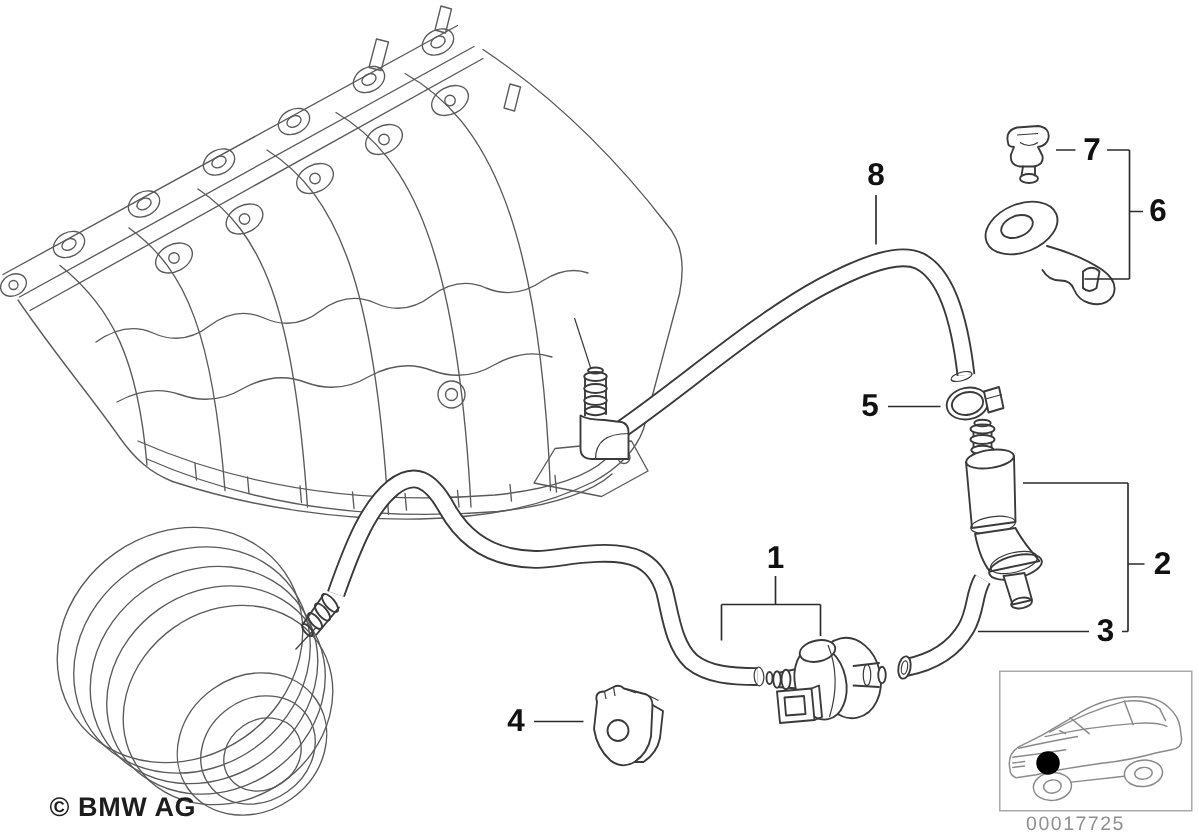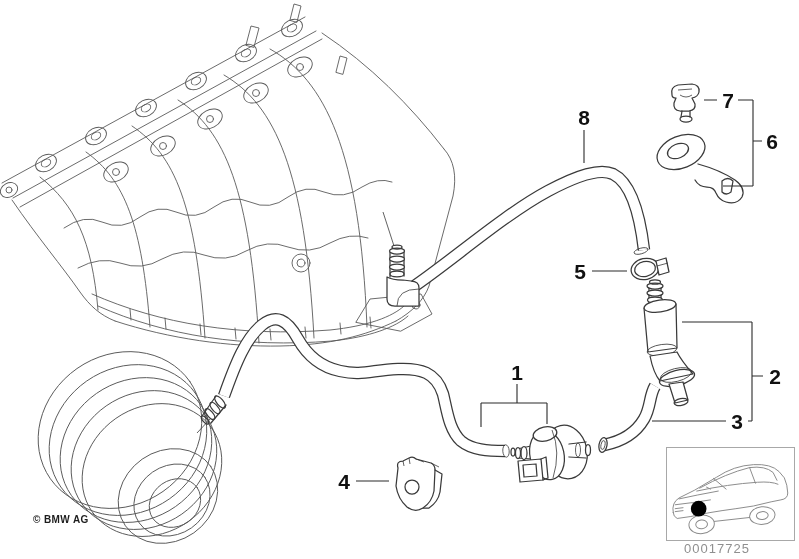--- a/index.html
+++ b/index.html
@@ -16,21 +16,21 @@
   .hoseO{stroke:var(--line,#3a3a3a);stroke-width:12.5;fill:none;stroke-linecap:butt;stroke-linejoin:round;}
   .hoseI{stroke:#ffffff;stroke-width:10;fill:none;stroke-linecap:butt;stroke-linejoin:round;}
   .callout-line{stroke:#2b2b2b;stroke-width:1.1;fill:none;}
   .whitefill{fill:#ffffff;}
   .callout{
     position:absolute;transform:translate(-50%,-50%);
     font-weight:700;font-size:21px;color:var(--label,#111);line-height:1;
     letter-spacing:0;cursor:pointer;user-select:none;
   }
   .copyright{
-    position:absolute;left:33px;top:514px;font-size:10px;font-weight:700;
+    position:absolute;left:33px;top:528px;font-size:18px;font-weight:700;
     color:#1d1d1d;letter-spacing:.4px;
   }
   .plate{
     position:absolute;left:666px;top:447px;width:129px;height:94px;
     border:1px solid var(--plateborder,#a8a8a8);box-sizing:border-box;background:#fff;
   }
   .plate svg{width:100%;height:100%;display:block;}
   .part-number{
     position:absolute;left:666px;top:541px;width:102px;text-align:center;
     font-size:13px;color:var(--pn,#8f8f8f);letter-spacing:1px;

